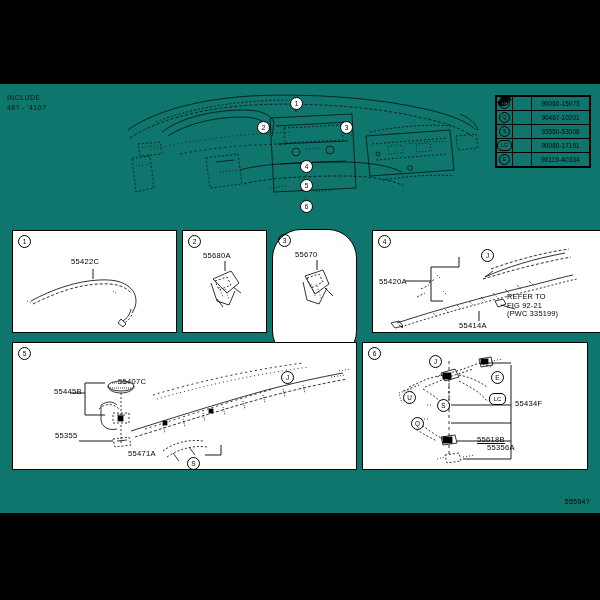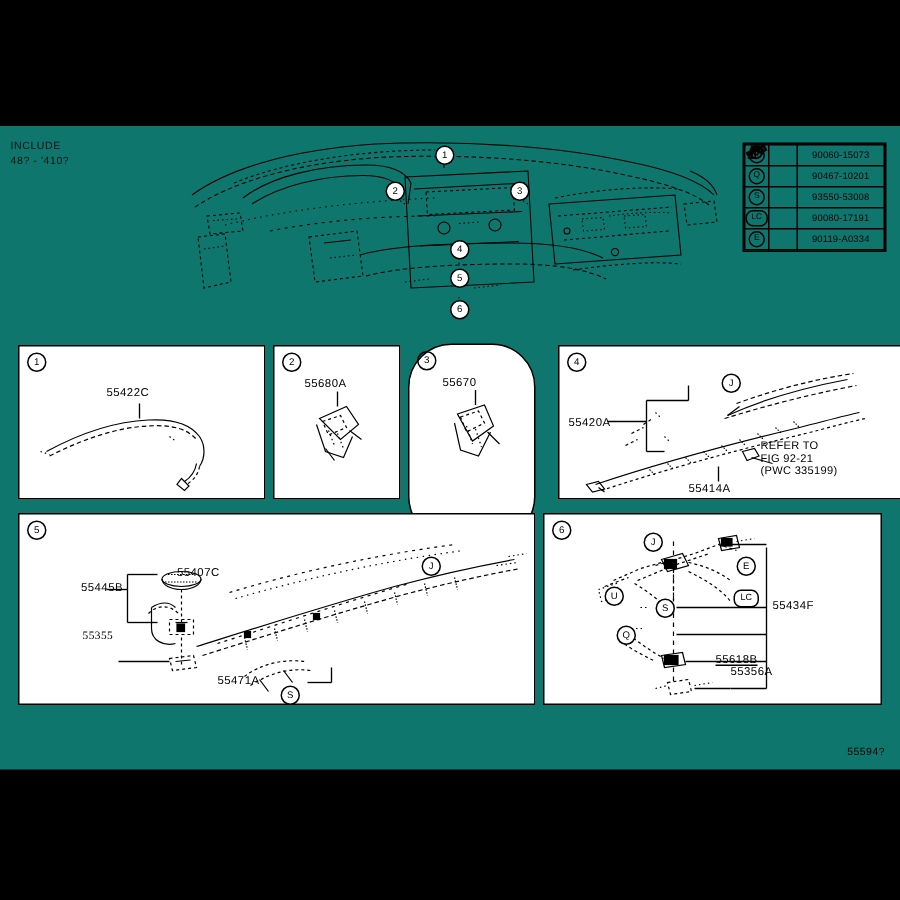--- a/index.html
+++ b/index.html
@@ -402,22 +402,22 @@
           <path d="M208,112 L208,102" stroke-width="0.9"></path>
 
           <path d="M150,108 C160,100 176,96 190,98" stroke-dasharray="2,2"></path>
           <path d="M154,114 C166,106 180,102 194,104" stroke-dasharray="2,2"></path>
           <path d="M160,110 L166,118"></path>
           <path d="M176,104 L182,112"></path>
         </g>
       </svg>
       <div class="plabel" style="left:14px;top:44px;padding-left:27px;">55445B</div>
       <div class="plabel" style="left:64px;top:34px;margin-left:41px;">55407C</div>
-      <div class="plabel" style="left:42px;top:76px;font-family:Liberation Serif, serif;">55355</div>
-      <div class="plabel" style="left:132px;top:106px;">55471A</div>
+      <div class="plabel" style="left:42px;top:88px;">55355</div>
+      <div class="plabel" style="left:115px;top:106px;">55471A</div>
       <div class="callout" style="left:268px;top:28px;">J</div>
       <div class="callout" style="left:174px;top:114px;">S</div>
     </div>
 
     <div class="panel" style="left:362px;top:258px;width:226px;height:128px;">
       <div class="pnum">6</div>
       <svg width="226" height="128" viewBox="0 0 226 128">
         <g class="ln" stroke-width="0.8">
 
           <path d="M86,18 L86,112" stroke-dasharray="3,3"></path>

